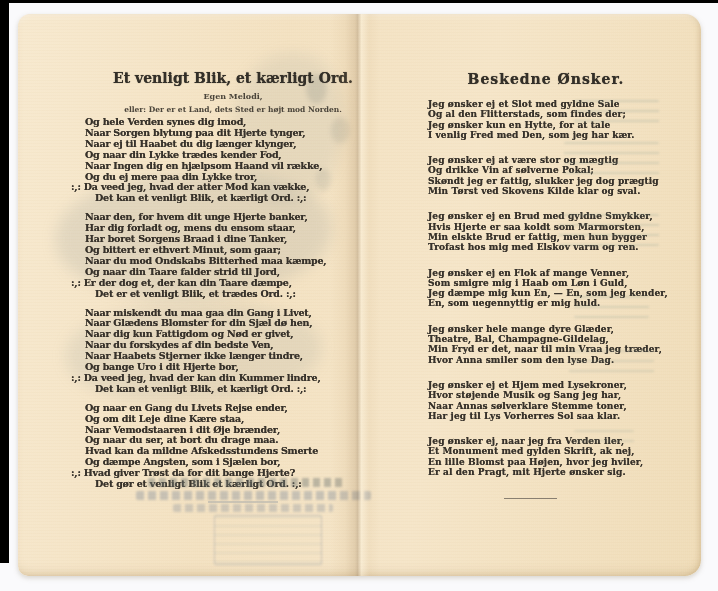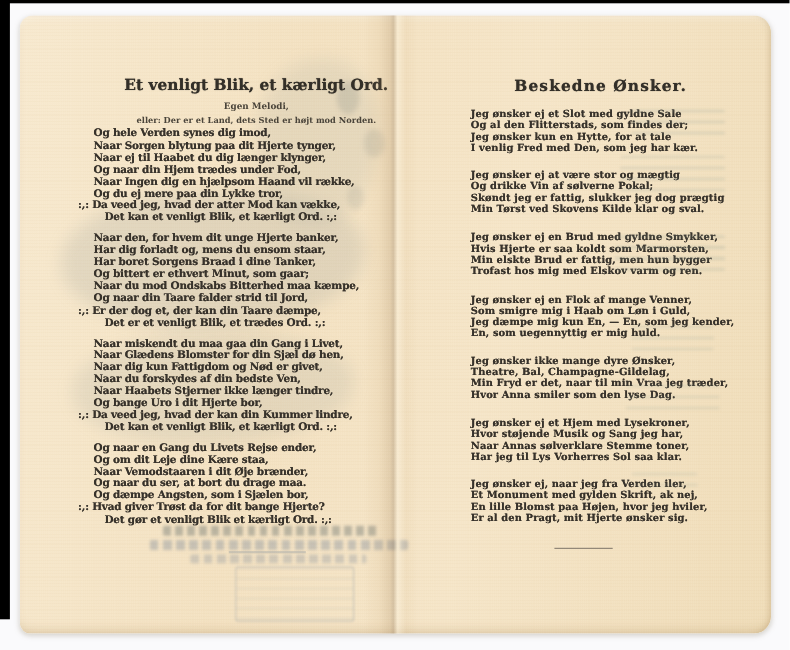--- a/index.html
+++ b/index.html
@@ -104,21 +104,21 @@
 
       <div class="song-title" style="left:80px;top:56px;width:270px;">Et venligt Blik, et kærligt Ord.</div>
       <div class="melody" style="top:77px;">Egen Melodi,</div>
       <div class="melody" style="top:91px;font-size:7.5px;">eller: Der er et Land, dets Sted er højt mod Norden.</div>
 
       <div class="poem" style="left:67px;top:103px;">
           <div class="stanza">
             <div class="poem-line">Og hele Verden synes dig imod,</div>
             <div class="poem-line">Naar Sorgen blytung paa dit Hjerte tynger,</div>
             <div class="poem-line">Naar ej til Haabet du dig længer klynger,</div>
-            <div class="poem-line">Og naar din Hjem trædes under Fod,</div>
+            <div class="poem-line">Og naar din Lykke trædes kender Fod,</div>
             <div class="poem-line">Naar Ingen dig en hjælpsom Haand vil række,</div>
             <div class="poem-line">Og du ej mere paa din Lykke tror,</div>
             <div class="poem-line refrain-open">:,: Da veed jeg, hvad der atter Mod kan vække,</div>
             <div class="poem-line refrain-close">Det kan et venligt Blik, et kærligt Ord. :,:</div>
           </div>
           <div class="stanza">
             <div class="poem-line">Naar den, for hvem dit unge Hjerte banker,</div>
             <div class="poem-line">Har dig forladt og, mens du ensom staar,</div>
             <div class="poem-line">Har boret Sorgens Braad i dine Tanker,</div>
             <div class="poem-line">Og bittert er ethvert Minut, som gaar;</div>
@@ -135,20 +135,21 @@
             <div class="poem-line">Naar Haabets Stjerner ikke længer tindre,</div>
             <div class="poem-line">Og bange Uro i dit Hjerte bor,</div>
             <div class="poem-line refrain-open">:,: Da veed jeg, hvad der kan din Kummer lindre,</div>
             <div class="poem-line refrain-close">Det kan et venligt Blik, et kærligt Ord. :,:</div>
           </div>
           <div class="stanza">
             <div class="poem-line">Og naar en Gang du Livets Rejse ender,</div>
             <div class="poem-line">Og om dit Leje dine Kære staa,</div>
             <div class="poem-line">Naar Vemodstaaren i dit Øje brænder,</div>
             <div class="poem-line">Og naar du ser, at bort du drage maa.</div>
+            <div class="poem-line">Hvad kan da mildne Afskedsstundens Smerte</div>
             <div class="poem-line">Og dæmpe Angsten, som i Sjælen bor,</div>
             <div class="poem-line refrain-open">:,: Hvad giver Trøst da for dit bange Hjerte?</div>
             <div class="poem-line refrain-close">Det gør et venligt Blik et kærligt Ord. :,:</div>
           </div>
         </div>
 
       <div class="ghost ghost-lines" style="left:130px;top:464px;width:195px;height:9px;background:repeating-linear-gradient(90deg, rgba(118,124,118,.45) 0 7px, rgba(118,124,118,0) 7px 11px);"></div>
       <div class="ghost ghost-lines" style="left:118px;top:477px;width:235px;height:9px;background:repeating-linear-gradient(90deg, rgba(132,142,156,.40) 0 8px, rgba(132,142,156,0) 8px 12px);"></div>
       <div class="ghost ghost-lines" style="left:155px;top:490px;width:160px;height:8px;background:repeating-linear-gradient(90deg, rgba(132,142,156,.32) 0 8px, rgba(132,142,156,0) 8px 12px);"></div>
       <div class="ghost" style="left:190px;top:487px;width:70px;height:1.5px;background:rgba(132,142,156,.35);filter:blur(.5px);"></div>
@@ -177,21 +178,21 @@
             <div class="poem-line">Min elskte Brud er fattig, men hun bygger</div>
             <div class="poem-line">Trofast hos mig med Elskov varm og ren.</div>
           </div>
           <div class="stanza">
             <div class="poem-line">Jeg ønsker ej en Flok af mange Venner,</div>
             <div class="poem-line">Som smigre mig i Haab om Løn i Guld,</div>
             <div class="poem-line">Jeg dæmpe mig kun En, — En, som jeg kender,</div>
             <div class="poem-line">En, som uegennyttig er mig huld.</div>
           </div>
           <div class="stanza">
-            <div class="poem-line">Jeg ønsker ikke mange dyre Ønsker,</div>
+            <div class="poem-line">Jeg ønsker hele mange dyre Glæder,</div>
             <div class="poem-line">Theatre, Bal, Champagne-Gildelag,</div>
             <div class="poem-line">Min Fryd er det, naar til min Vraa jeg træder,</div>
             <div class="poem-line">Hvor Anna smiler som den lyse Dag.</div>
           </div>
           <div class="stanza">
             <div class="poem-line">Jeg ønsker ej et Hjem med Lysekroner,</div>
             <div class="poem-line">Hvor støjende Musik og Sang jeg har,</div>
             <div class="poem-line">Naar Annas sølverklare Stemme toner,</div>
             <div class="poem-line">Har jeg til Lys Vorherres Sol saa klar.</div>
           </div>

